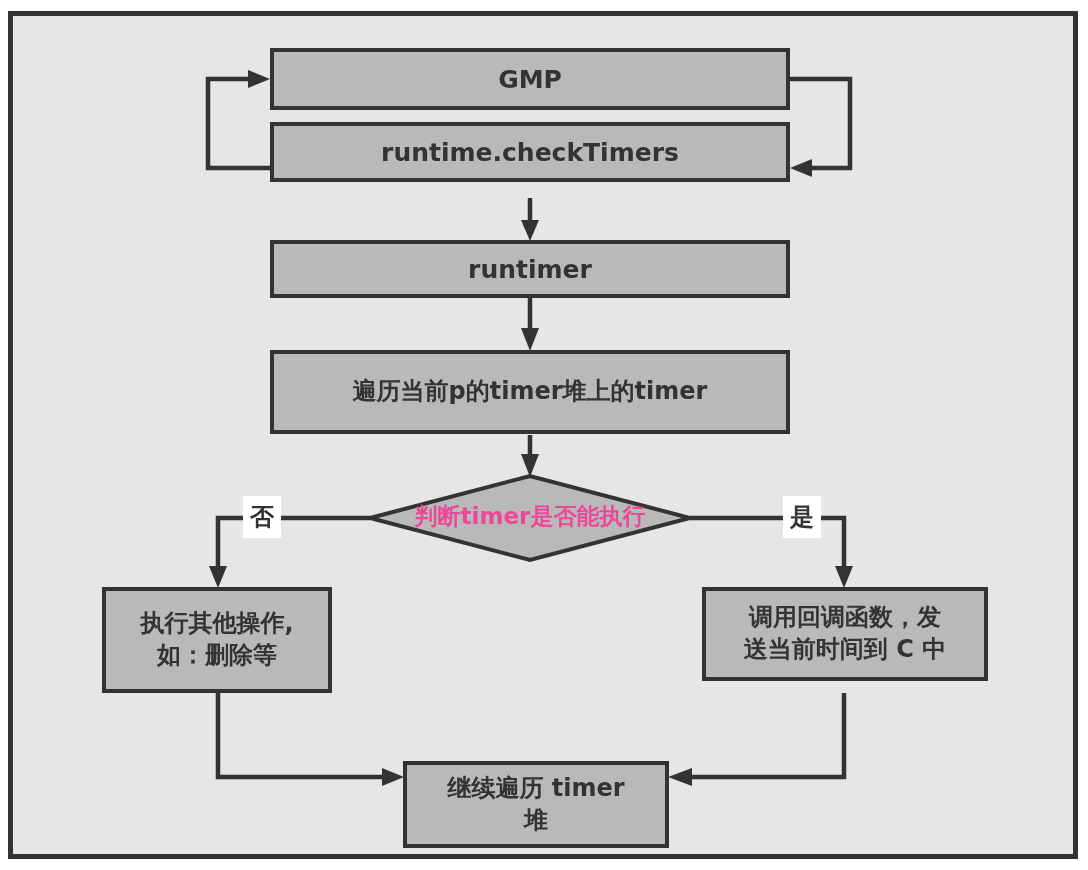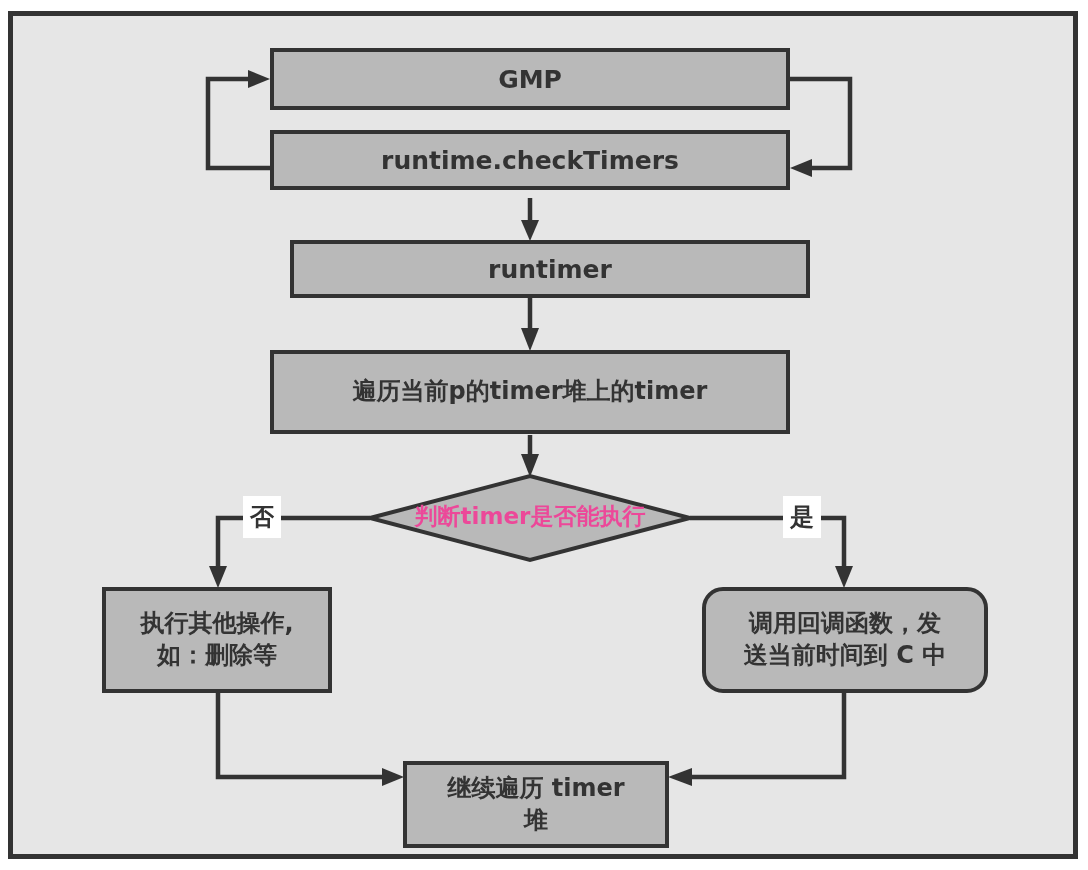--- a/index.html
+++ b/index.html
@@ -8,25 +8,25 @@
   .frame { position:absolute; left:8px; top:11px; width:1070px; height:848px;
            border:5px solid #333333; background:#e6e6e6; box-sizing:border-box; }
   svg.wires { position:absolute; left:0; top:0; width:1088px; height:870px; }
   .wire { stroke:#333333; stroke-width:4.5; fill:none; }
   .arrowhead { fill:#333333; stroke:none; }
   .diamond-shape { fill:#b9b9b9; stroke:#333333; stroke-width:4; }
   .node { position:absolute; box-sizing:border-box; border:4px solid #333333; background:#b9b9b9;
           display:flex; align-items:center; justify-content:center; text-align:center;
           color:#333333; font-weight:bold; white-space:pre-line; line-height:1.32; }
   .node-gmp          { left:270px; top:48px;  width:520px; height:62px;  font-size:25px; }
-  .node-check-timers { left:270px; top:130px; width:520px; height:60px;  font-size:25px; }
-  .node-runtimer     { left:270px; top:240px; width:520px; height:58px;  font-size:25px;margin-left:20px; }
+  .node-check-timers { left:270px; top:122px; width:520px; height:60px;  font-size:25px; }
+  .node-runtimer     { left:270px; top:240px; width:520px; height:58px;  font-size:25px; }
   .node-iterate      { left:270px; top:350px; width:520px; height:84px;  font-size:24px; }
   .node-other-ops    { left:102px; top:587px; width:230px; height:106px; font-size:24px; }
-  .node-callback     { left:702px; top:587px; width:286px; height:106px; font-size:24px;border-radius:21px; }
+  .node-callback     { left:702px; top:587px; width:286px; height:94px; font-size:24px; }
   .node-continue     { left:403px; top:733px; width:266px; height:87px;  font-size:24px;margin-top:28px; }
   .diamond-label { position:absolute; left:352px; top:502px; width:356px; text-align:center;
                    color:#ec4899; font-weight:bold; font-size:23px; line-height:1.3; }
   .branch-label { position:absolute; width:38px; height:42px; background:#ffffff; color:#333333;
                   font-weight:bold; font-size:24px; display:flex; align-items:center; justify-content:center; }
   .branch-no  { left:243px; top:496px; }
   .branch-yes { left:783px; top:496px; }
 </style>
 </head>
 <body>

